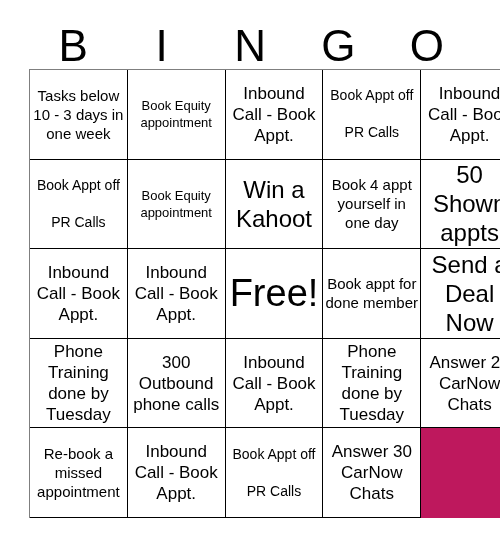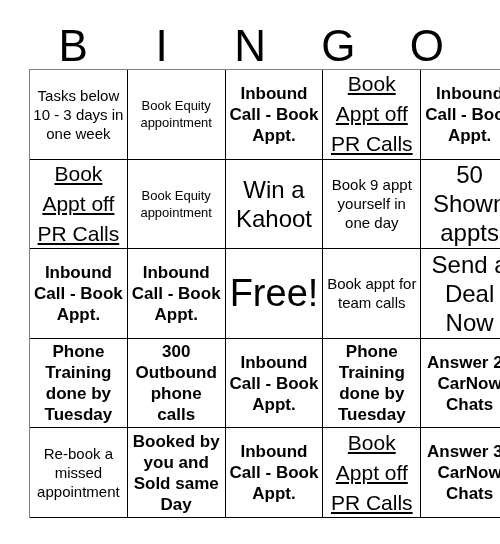--- a/index.html
+++ b/index.html
@@ -77,22 +77,22 @@
     text-align: center;
     color: #000000;
     font-weight: 400;
     word-wrap: break-word;
     white-space: pre-line;
   }
 
   
   .size-xs  .cell-text { font-size: 13px; line-height: 17px; }
   .size-sm  .cell-text { font-size: 15px;   line-height: 19px; }
-  .size-md  .cell-text { font-size: 17px;   line-height: 21px; font-weight: bold; }
-  .size-lg  .cell-text { font-size: 21px;   line-height: 30px; text-decoration: underline; }
+  .size-md  .cell-text { font-size: 17px;   line-height: 21px; }
+  .size-lg  .cell-text { font-size: 14px;   line-height: 37px; }
   .size-xl  .cell-text { font-size: 24px;   line-height: 29px; }
   .size-xxl .cell-text { font-size: 38px;   line-height: 38px; }
 </style>
 </head>
 <body>
 
 <div id="card-root">
 
   <div id="bingo-header">
     <div class="header-letter">B</div>
@@ -121,36 +121,36 @@
       <div class="bingo-cell size-lg">
         <span class="cell-text">Book Appt off PR Calls</span>
       </div>
       <div class="bingo-cell size-xs">
         <span class="cell-text">Book Equity appointment</span>
       </div>
       <div class="bingo-cell size-xl">
         <span class="cell-text">Win a Kahoot</span>
       </div>
       <div class="bingo-cell size-sm">
-        <span class="cell-text">Book 9 appt yourself in one day</span>
+        <span class="cell-text">Book 4 appt yourself in one day</span>
       </div>
       <div class="bingo-cell size-xl">
         <span class="cell-text">50 Shown appts</span>
       </div>
       <div class="bingo-cell size-md">
         <span class="cell-text">Inbound Call - Book Appt.</span>
       </div>
       <div class="bingo-cell size-md">
         <span class="cell-text">Inbound Call - Book Appt.</span>
       </div>
       <div class="bingo-cell size-xxl">
         <span class="cell-text">Free!</span>
       </div>
       <div class="bingo-cell size-sm">
-        <span class="cell-text">Book appt for team calls</span>
+        <span class="cell-text">Book appt for done member</span>
       </div>
       <div class="bingo-cell size-xl">
         <span class="cell-text">Send a Deal Now</span>
       </div>
       <div class="bingo-cell size-md">
         <span class="cell-text">Phone Training done by Tuesday</span>
       </div>
       <div class="bingo-cell size-md">
         <span class="cell-text">300 Outbound phone calls</span>
       </div>
@@ -160,23 +160,20 @@
       <div class="bingo-cell size-md">
         <span class="cell-text">Phone Training done by Tuesday</span>
       </div>
       <div class="bingo-cell size-md">
         <span class="cell-text">Answer 20 CarNow Chats</span>
       </div>
       <div class="bingo-cell size-sm">
         <span class="cell-text">Re-book a missed appointment</span>
       </div>
       <div class="bingo-cell size-md">
-        <span class="cell-text">Booked by you and Sold same Day</span>
-      </div>
-      <div class="bingo-cell size-md">
         <span class="cell-text">Inbound Call - Book Appt.</span>
       </div>
       <div class="bingo-cell size-lg">
         <span class="cell-text">Book Appt off PR Calls</span>
       </div>
       <div class="bingo-cell size-md">
         <span class="cell-text">Answer 30 CarNow Chats</span>
       </div>
     </div>
 

